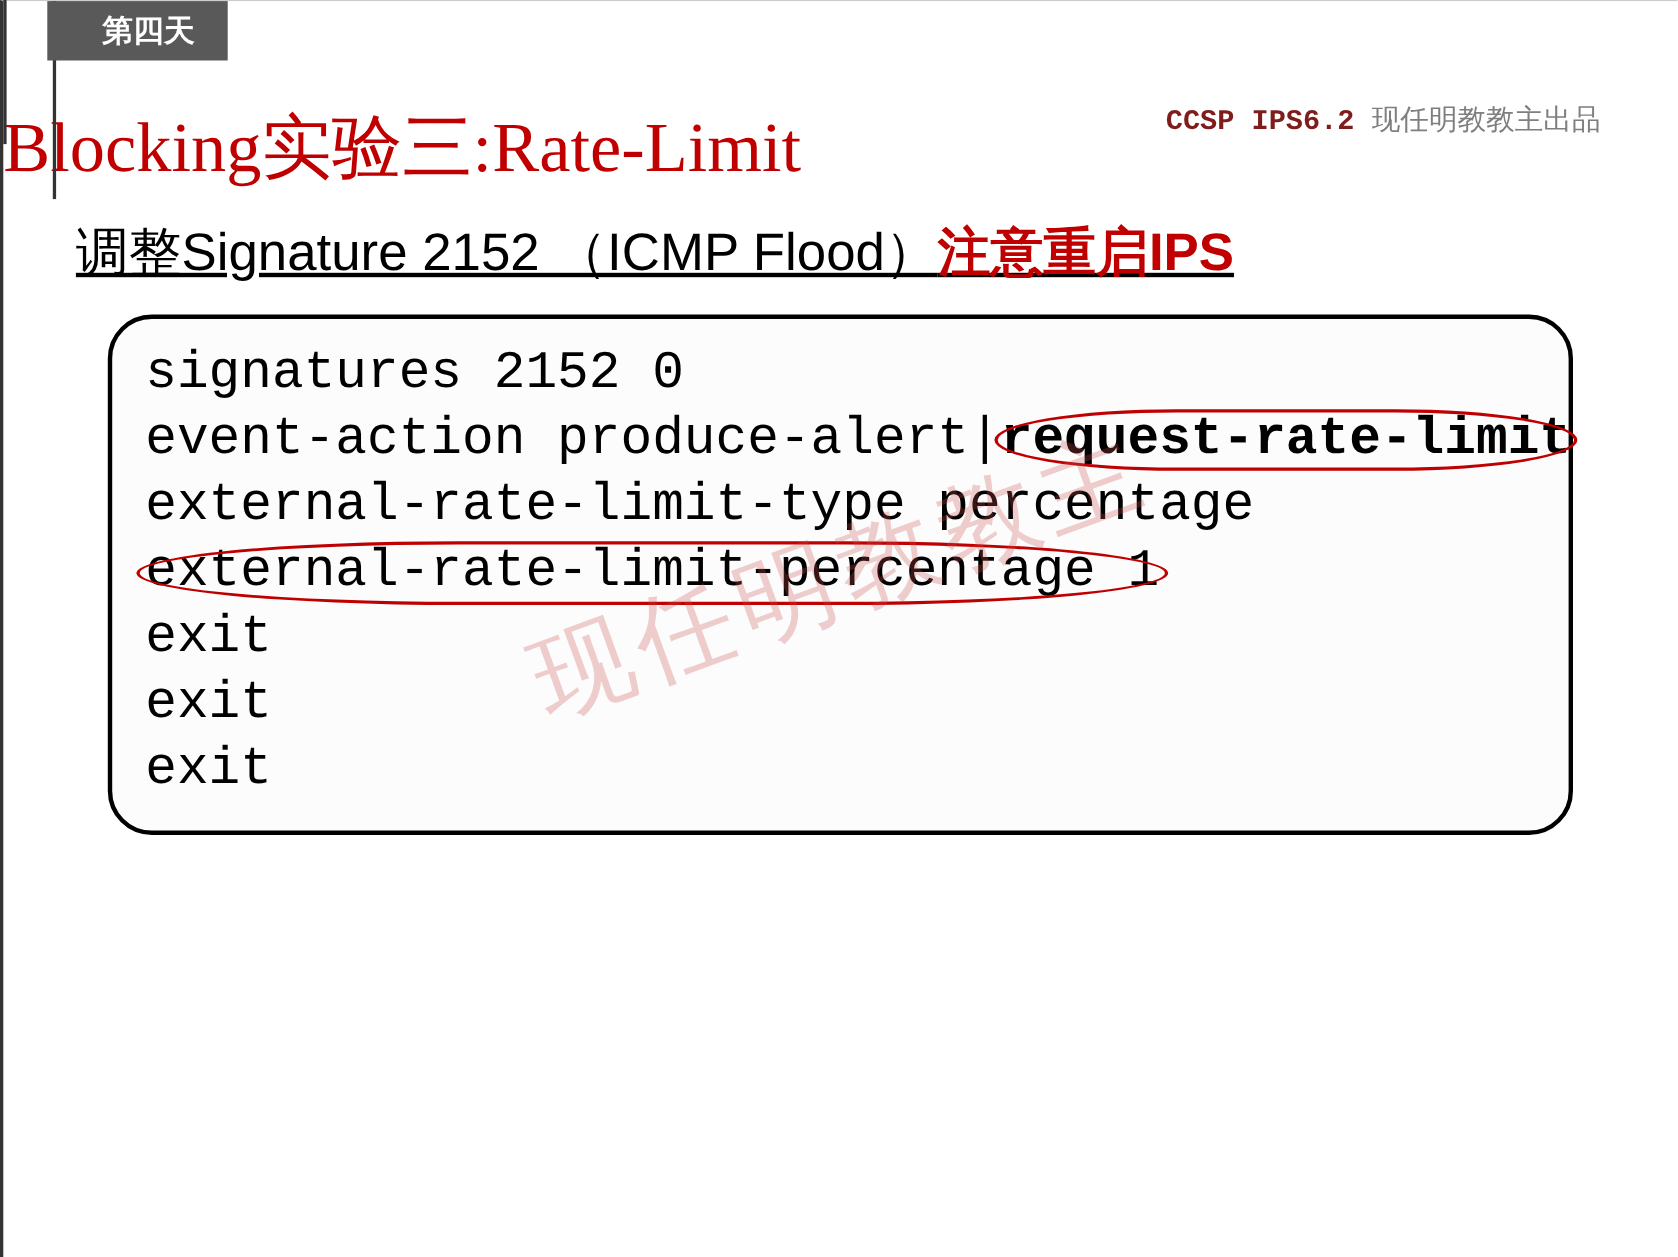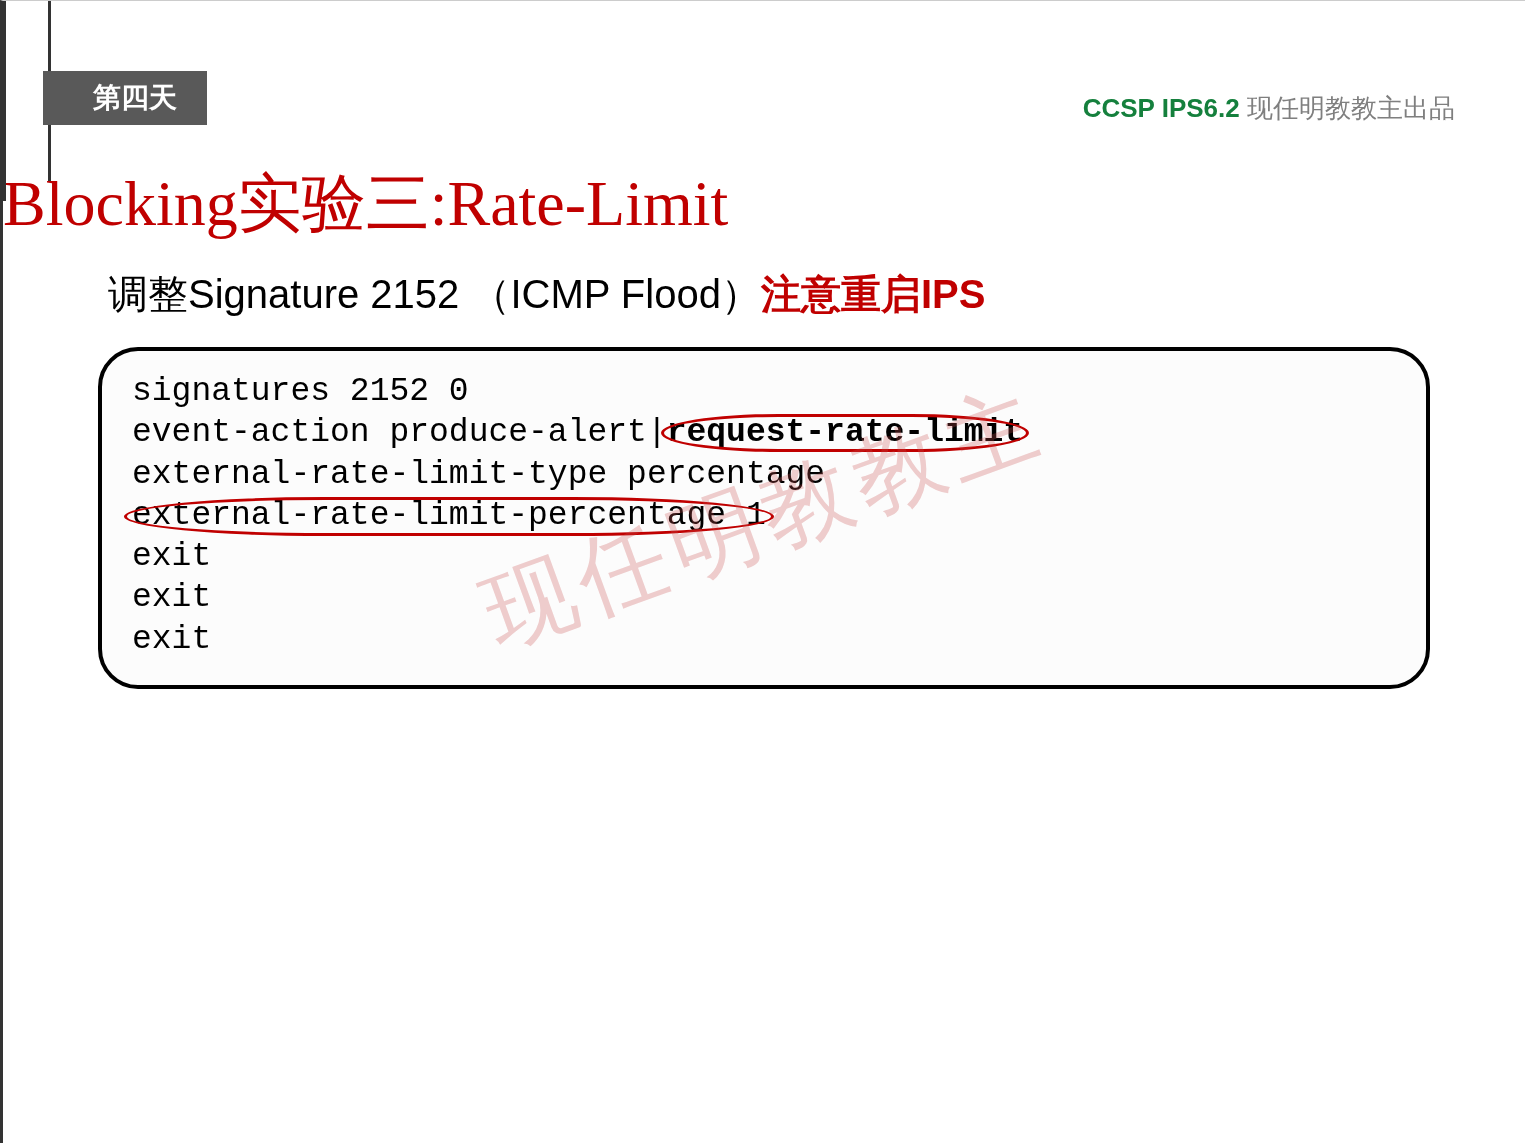--- a/index.html
+++ b/index.html
@@ -16,21 +16,21 @@
     }
     .slide {
       width: 100%;
       height: 100%;
       position: relative;
       border-left: 3px solid #333;
       border-top: 1px solid #ccc;
     }
     .header-area {
       position: relative;
-      padding-top: 70px;
+      font-family: Liberation Mono, monospace;
     }
     .day-tag {
       background: #595959;
       color: #fff;
       display: inline-block;
       padding: 8px 30px 8px 50px;
       font-size: 28px;
       font-weight: bold;
       margin-left: 40px;
       position: relative;
@@ -53,51 +53,52 @@
     }
     .top-right {
       position: absolute;
       top: 90px;
       right: 70px;
       font-size: 26px;
       color: #7f7f7f;
     }
     .top-right .bold {
       font-weight: bold;
-      color: #15803d;
+      color: #7f1d1d;
     }
     .main-title {
       text-align: left;
       font-size: 64px;
       color: #c00000;
       margin-top: 35px;
       font-family: Liberation Serif, serif;
       font-weight: normal;
     }
     .subtitle {
-      font-size: 40px;
-      margin-left: 105px;
+      font-size: 48px;
+      margin-left: 66px;
       margin-top: 20px;
       color: #000;
+      text-decoration: underline;
     }
     .subtitle .red-bold {
       color: #c00000;
       font-weight: bold;
     }
     .code-box {
       margin: 25px 95px 0 95px;
       border: 4px solid #000;
       border-radius: 40px;
       padding: 20px 30px 25px 30px;
       position: relative;
       background: #fcfcfc;
     }
     .code-line {
       font-family: "Courier New", monospace;
-      font-size: 33px;
+      font-size: 48px;
       line-height: 1.25;
       white-space: nowrap;
       color: #000;
       position: relative;
     }
     .circle-1 {
       display: inline-block;
       position: relative;
       font-weight: bold;
     }

